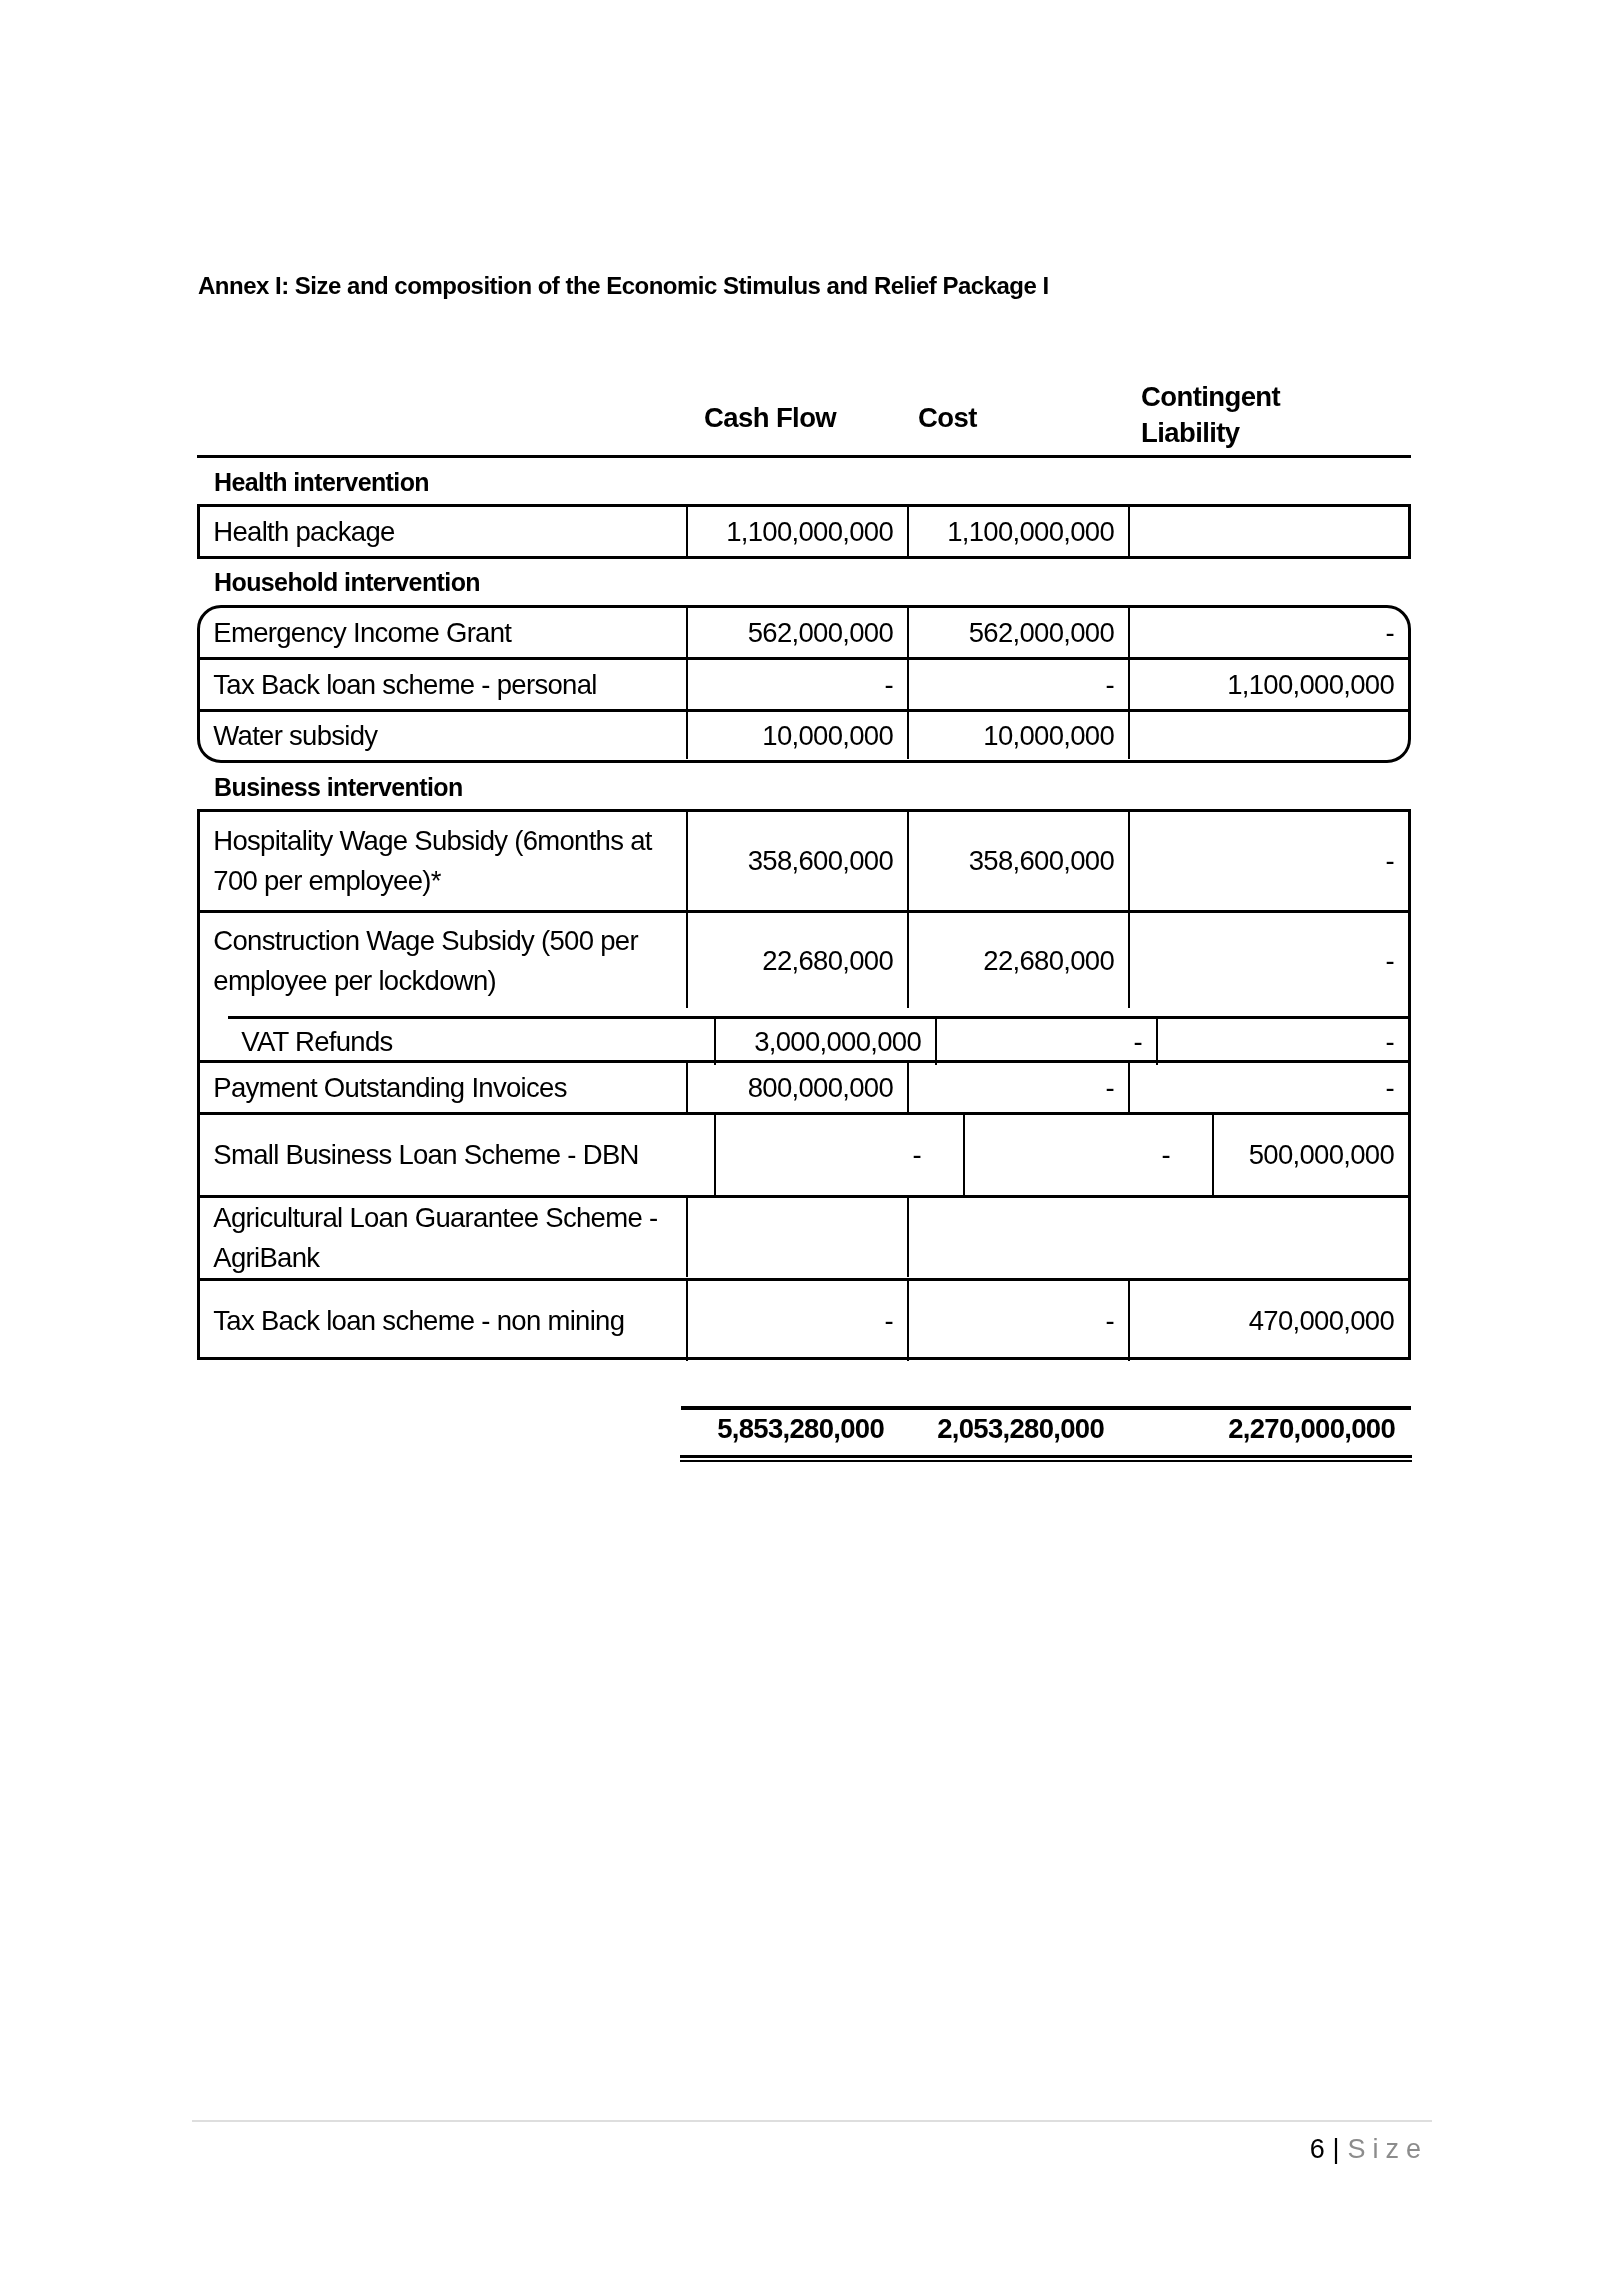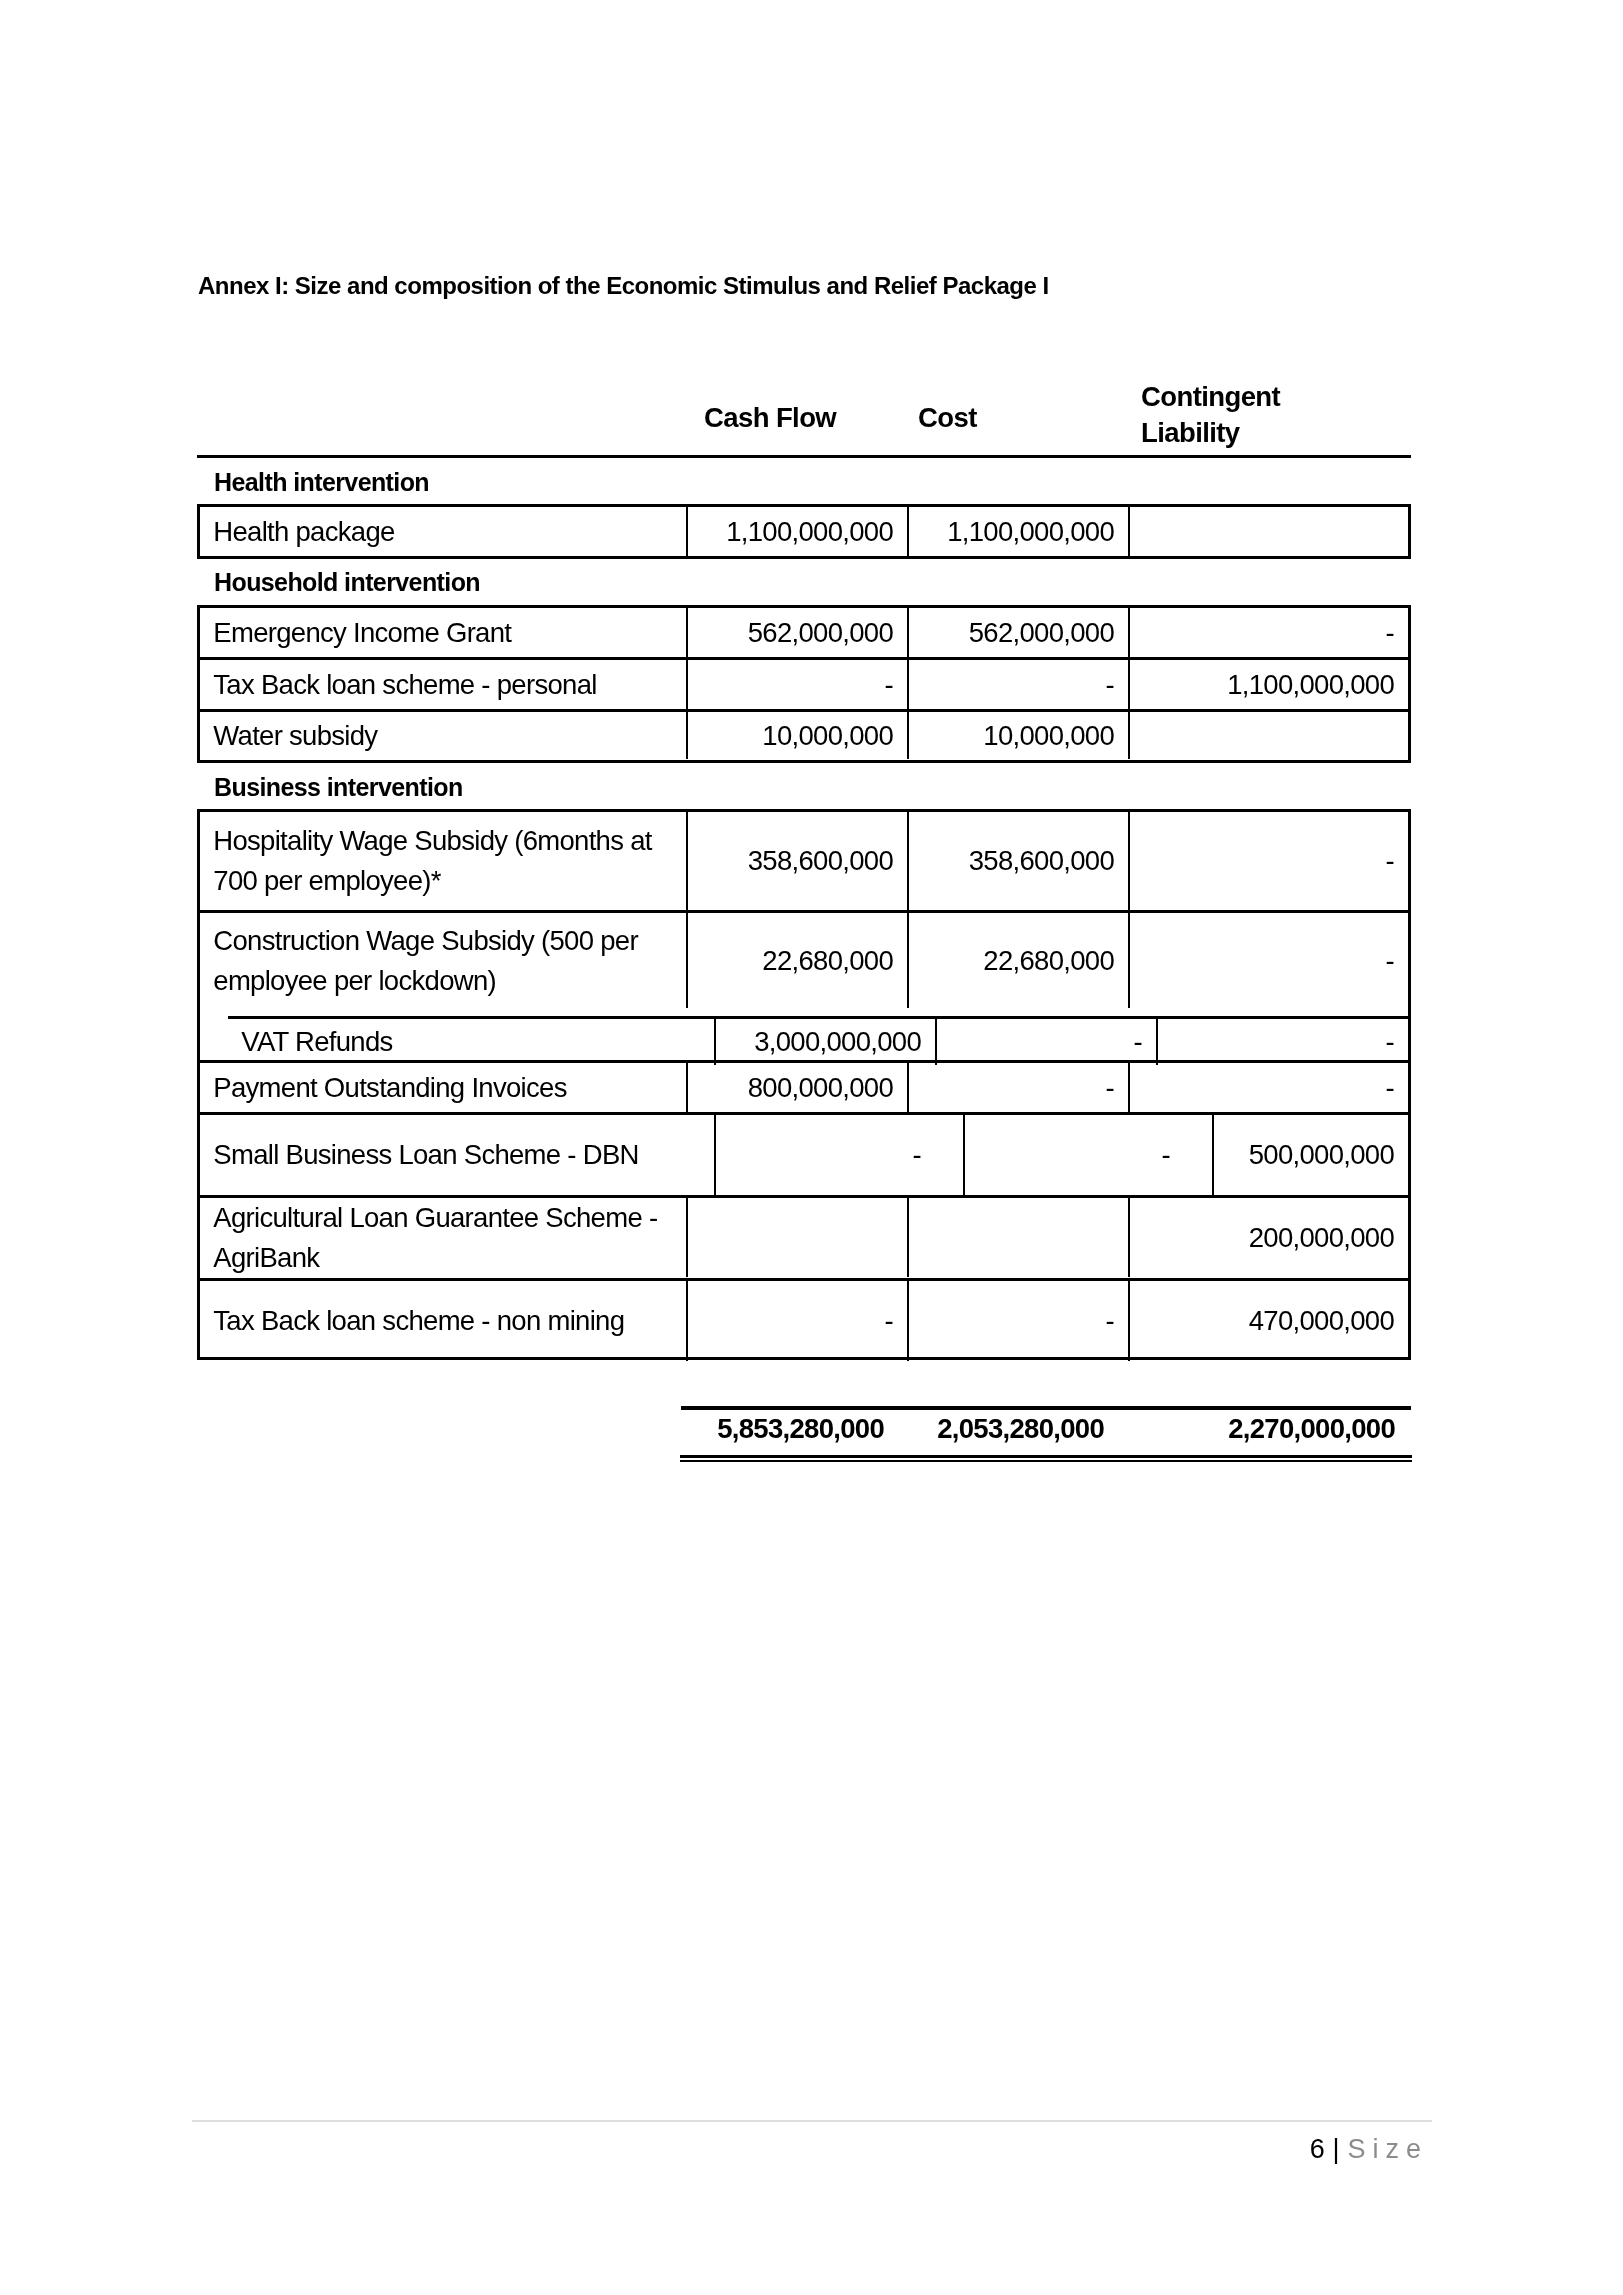--- a/index.html
+++ b/index.html
@@ -43,21 +43,21 @@
 <div class="box" style="top:504px; height:55px;">
   <div class="row" style="top:0; height:49px;">
     <div class="cell c0">Health package</div>
     <div class="cell c1">1,100,000,000</div>
     <div class="cell c2">1,100,000,000</div>
     <div class="cell c3"></div>
   </div>
 </div>
 
 <div class="abs section" style="left:214px; top:568px;">Household intervention</div>
-<div class="box" style="top:605px; height:158px;">
+<div class="box" style="top:605px; height:158px;border-radius:24px;">
   <div class="row" style="top:0; height:49px;">
     <div class="cell c0">Emergency Income Grant</div>
     <div class="cell c1">562,000,000</div>
     <div class="cell c2">562,000,000</div>
     <div class="cell c3">-</div>
   </div>
   <div class="row sep" style="top:49px; height:52px;">
     <div class="cell c0">Tax Back loan scheme - personal</div>
     <div class="cell c1">-</div>
     <div class="cell c2">-</div>
@@ -100,21 +100,20 @@
   <div class="row sep" style="top:300px; height:83px;gap:28px;">
     <div class="cell c0">Small Business Loan Scheme - DBN</div>
     <div class="cell c1">-</div>
     <div class="cell c2">-</div>
     <div class="cell c3">500,000,000</div>
   </div>
   <div class="row sep" style="top:383px; height:82px;">
     <div class="cell c0">Agricultural Loan Guarantee Scheme - AgriBank</div>
     <div class="cell c1"></div>
     <div class="cell c2"></div>
-    <div class="cell c3">200,000,000</div>
   </div>
   <div class="row sep" style="top:466px; height:83px;">
     <div class="cell c0">Tax Back loan scheme - non mining</div>
     <div class="cell c1">-</div>
     <div class="cell c2">-</div>
     <div class="cell c3">470,000,000</div>
   </div>
 </div>
 
 <div class="rule" style="left:681px; top:1406px; width:730px; height:3.9px;"></div>

